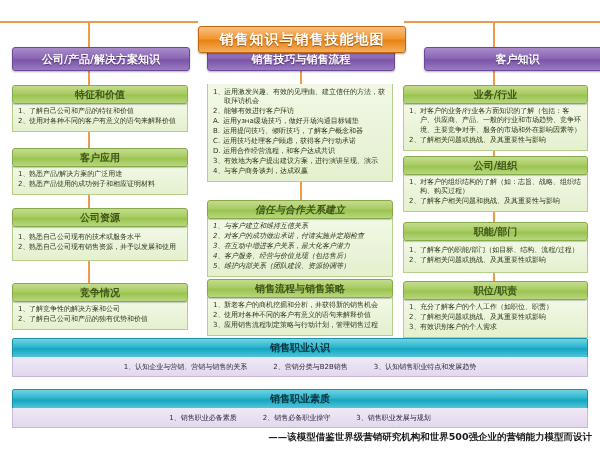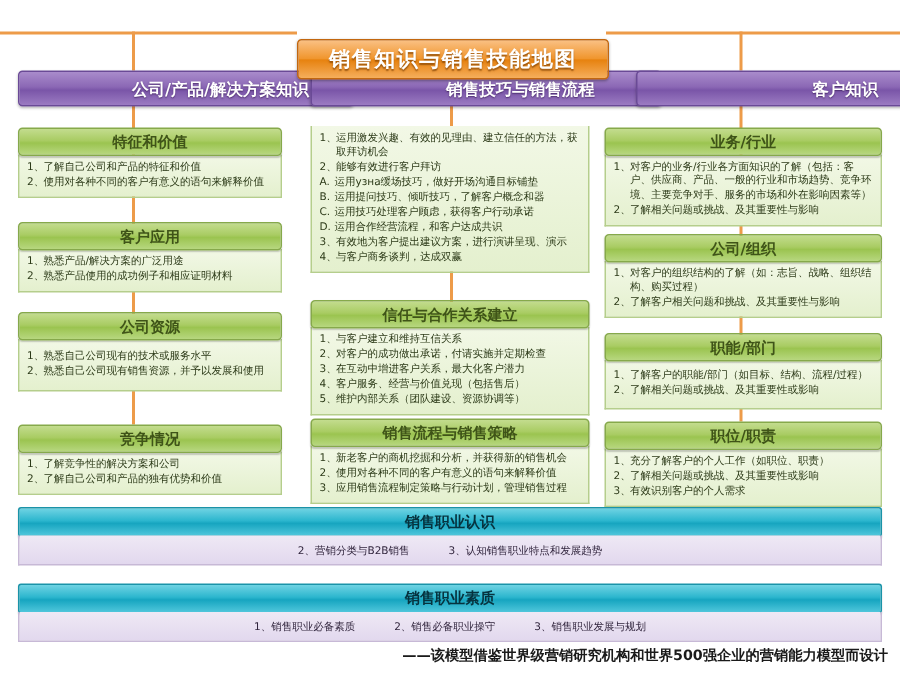--- a/index.html
+++ b/index.html
@@ -34,21 +34,20 @@
   }
 
   
   .col-head{
     position:absolute;height:22px;
     border:1px solid #6A4A96;border-radius:3px;
     background:linear-gradient(to bottom,#A98BCB 0%,#8B68B5 45%,#7A55A8 55%,#9B7BC2 100%);
     box-shadow:0 1px 2px rgba(0,0,0,.3);
     display:flex;align-items:center;justify-content:center;
     z-index:3;
-    padding-left:46px;
   }
   .col-head span{
     color:#fff;font-size:11px;font-weight:bold;
     text-shadow:0 1px 1px rgba(60,30,90,.8);
   }
 
   
   .card{position:absolute;z-index:3;}
   .card-head{
     height:17px;
@@ -239,21 +238,21 @@
             <span class="txt">有效地为客户提出建议方案，进行演讲呈现、演示</span>
           </li>
         <li>
             <span class="num">4、</span>
             <span class="txt">与客户商务谈判，达成双赢</span>
           </li>
       </ol>
     </div>
   </div>
 
-  <div class="card" style="left:207px;top:200px;width:186px;">
+  <div class="card" style="left:207px;top:200px;width:186px;font-style:italic;">
     <div class="card-head">
       <span>信任与合作关系建立</span>
     </div>
     <div class="card-body">
       <ol>
         <li>
             <span class="num">1、</span>
             <span class="txt">与客户建立和维持互信关系</span>
           </li>
         <li>
@@ -372,20 +371,21 @@
           </li>
       </ol>
     </div>
   </div>
 
   <div class="band" style="left:12px;top:338px;width:576px;">
     <div class="band-head">
       <span>销售职业认识</span>
     </div>
     <div class="band-body">
+      <span class="bi">1、认知企业与营销、营销与销售的关系</span>
       <span class="bi">2、营销分类与B2B销售</span>
       <span class="bi">3、认知销售职业特点和发展趋势</span>
     </div>
   </div>
 
   <div class="band" style="left:12px;top:389px;width:576px;">
     <div class="band-head">
       <span>销售职业素质</span>
     </div>
     <div class="band-body">

